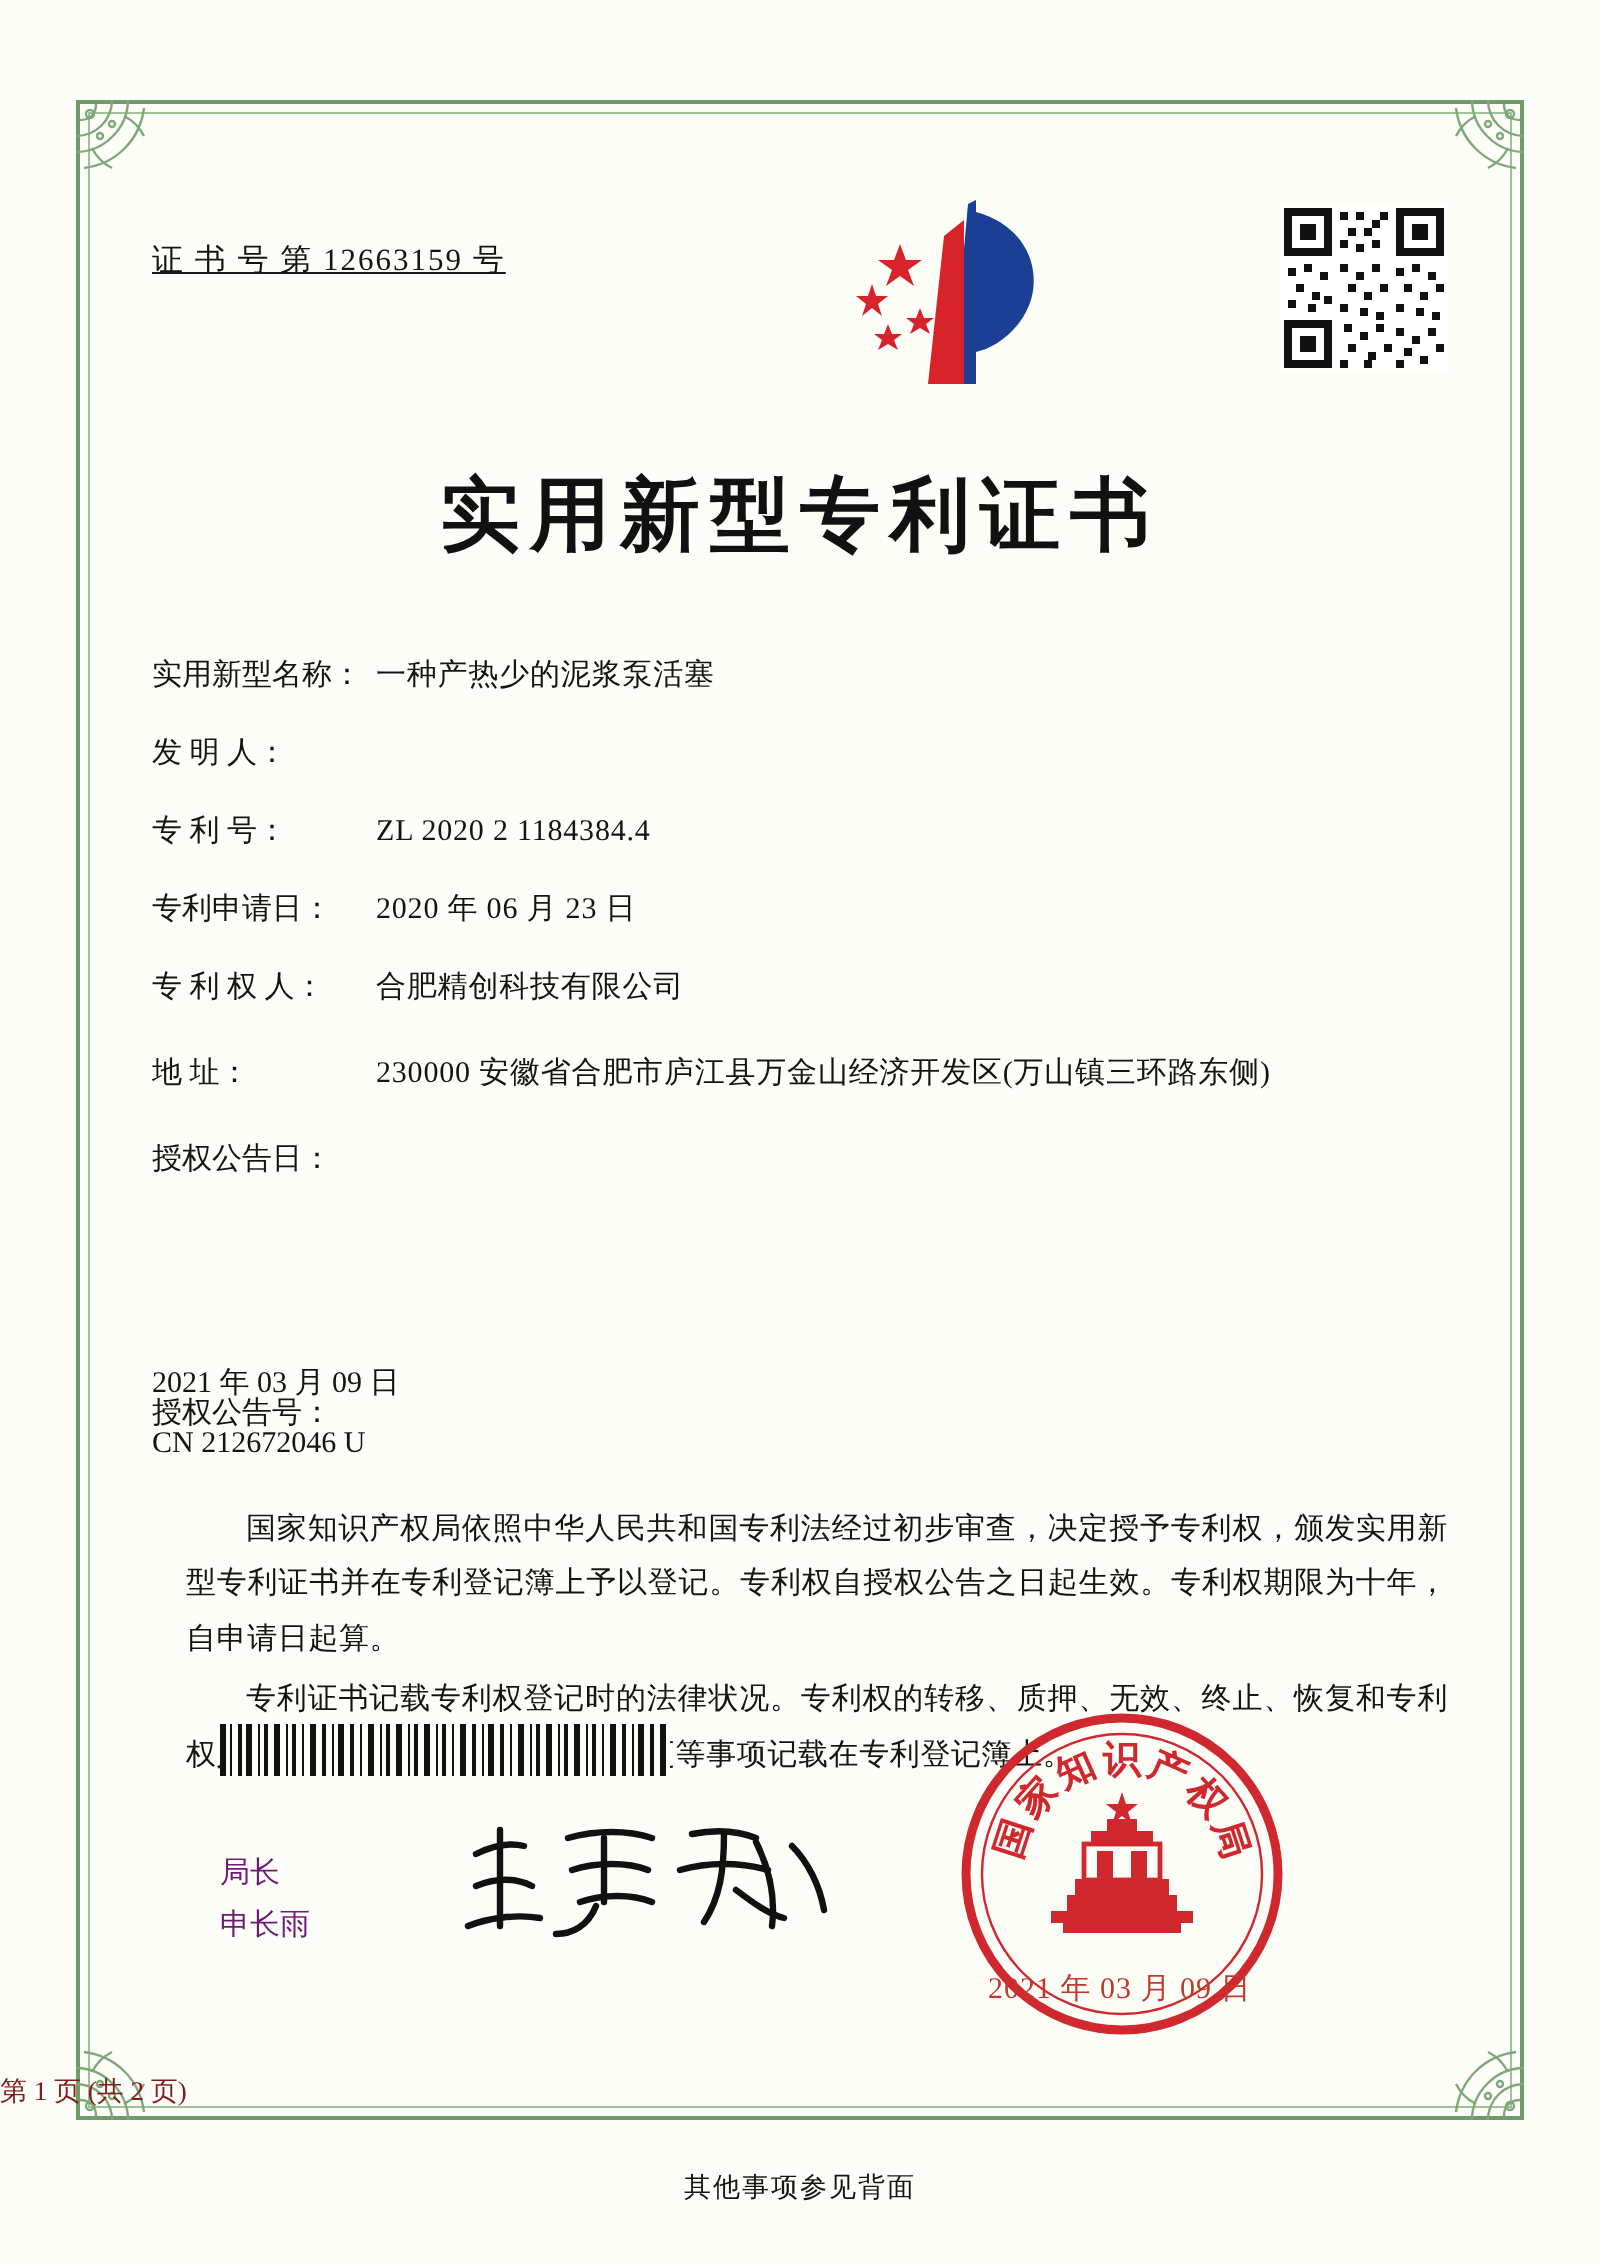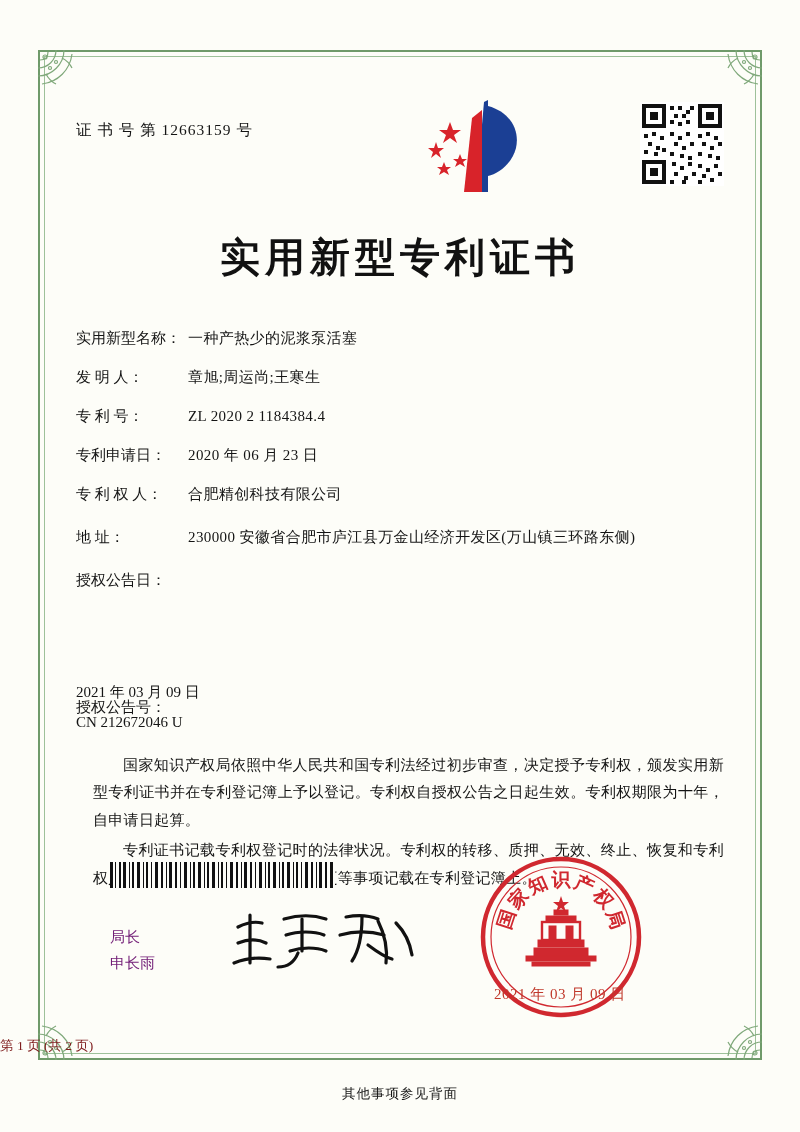--- a/index.html
+++ b/index.html
@@ -55,20 +55,21 @@
     position: absolute;
     left: 76px;
     right: 76px;
     top: 96px;
   }
   .topline {
     display: flex;
     align-items: flex-start;
     justify-content: space-between;
     height: 116px;
+    text-decoration: underline;
   }
   .cert-no {
     font-size: 15.5px;
     letter-spacing: 1px;
     padding-top: 24px;
     color: #141414;
     white-space: nowrap;
   }
   .logo {
     width: 130px;
@@ -364,21 +365,20 @@
 
     <div class="fields">
 
       <div class="field">
         <div class="lab">实用新型名称：</div>
         <div class="val">一种产热少的泥浆泵活塞</div>
       </div>
 
       <div class="field">
         <div class="lab">发  明  人：</div>
-        <div class="val">章旭;周运尚;王寒生</div>
       </div>
 
       <div class="field">
         <div class="lab">专  利  号：</div>
         <div class="val">ZL 2020 2 1184384.4</div>
       </div>
 
       <div class="field">
         <div class="lab">专利申请日：</div>
         <div class="val">2020 年 06 月 23 日</div>

